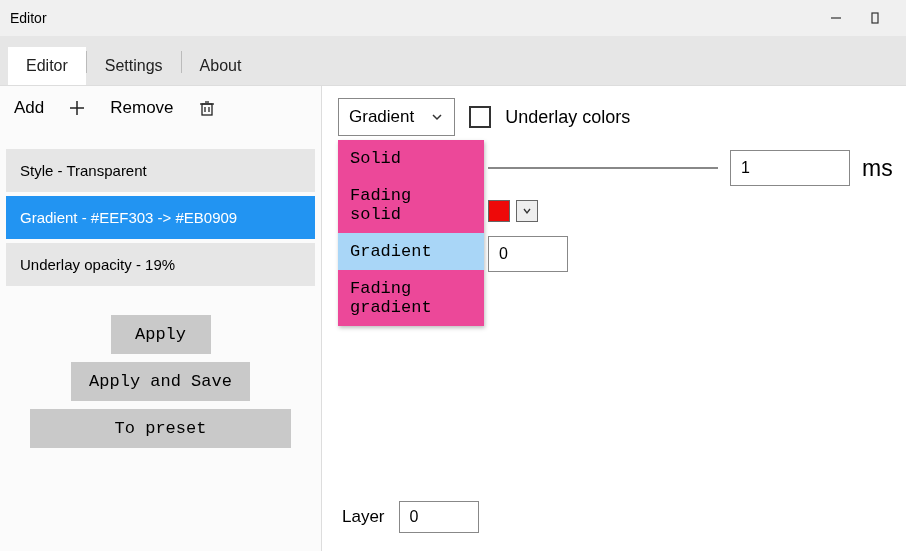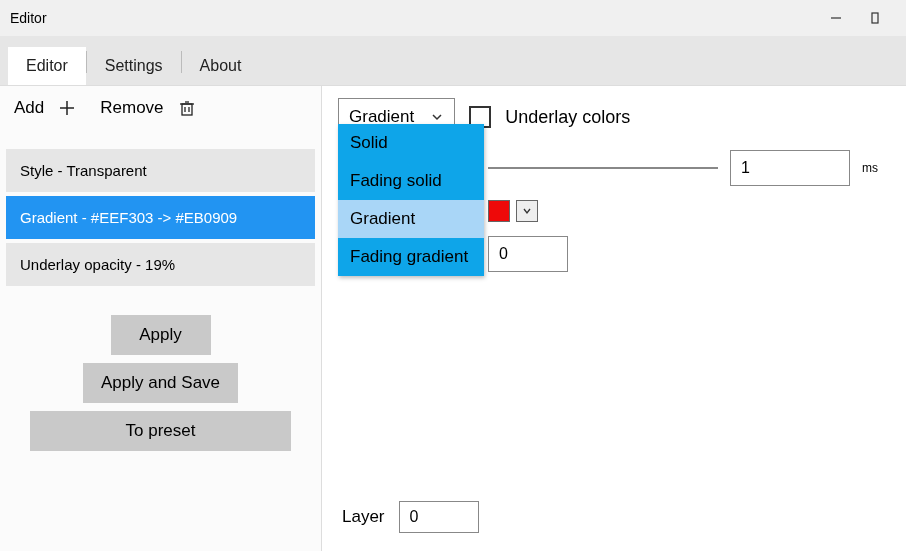--- a/index.html
+++ b/index.html
@@ -83,21 +83,21 @@
   
   .left-toolbar {
     display: flex;
     align-items: center;
     gap: 24px;
     padding: 12px 10px 16px 14px;
   }
   .tool-btn {
     display: flex;
     align-items: center;
-    gap: 14px;
+    gap: 24px;
     font-size: 17px;
     cursor: pointer;
   }
   .tool-btn .icon-slot { display: inline-flex; width:18px; height:18px; }
 
   
   .left-list { padding: 15px 6px; }
   .list-item {
     padding: 13px 14px;
     font-size: 15px;
@@ -116,21 +116,21 @@
     flex-wrap: wrap;
     gap: 8px;
     padding: 10px 30px;
     justify-content: center;
   }
   .btn {
     background: #c9c9c9;
     border: none;
     padding: 10px 18px;
     font-size: 17px;
-    font-family: Liberation Sans, sans-serif;
+    font-family: Liberation Mono, monospace;
     cursor: pointer;
     min-width: 100px;
     text-align: center;
   }
   .btn.wide { width: 261px; }
 
   
   .row { display: flex; align-items: center; gap: 14px; margin-bottom: 14px; }
   .combo {
     border: 1px solid #888;
@@ -165,21 +165,21 @@
     position: relative;
   }
   .num-input {
     border: 1px solid #888;
     padding: 8px 10px;
     font-size: 16px;
     width: 120px;
     background: #fff;
     font-family: inherit;
   }
-  .unit { font-size: 12px; }
+  .unit { font-size: 23px; }
 
   .color-row { display:flex; align-items:center; gap:6px; }
   .color-chip {
     width: 22px; height: 22px;
     background: #ee0909;
     border: 1px solid #666;
   }
   .color-drop {
     width: 22px; height: 22px;
     border: 1px solid #666;
@@ -187,25 +187,26 @@
     align-items: center;
     justify-content: center;
     background: #eee;
     font-size: 10px;
   }
 
   
   .dropdown {
     position: absolute;
     left: 16px;
-    top: 38px;
+    top: 54px;
     width: 146px;
-    background: #0ea5e9;
+    background: #ec4899;
     box-shadow: 1px 2px 4px rgba(0,0,0,0.25);
     z-index: 50;
+    font-family: Liberation Mono, monospace;
   }
   .dropdown-item {
     padding: 9px 12px;
     font-size: 17px;
     cursor: pointer;
   }
   .dropdown-item.highlight {
     background: #a9d6f7;
   }
 

